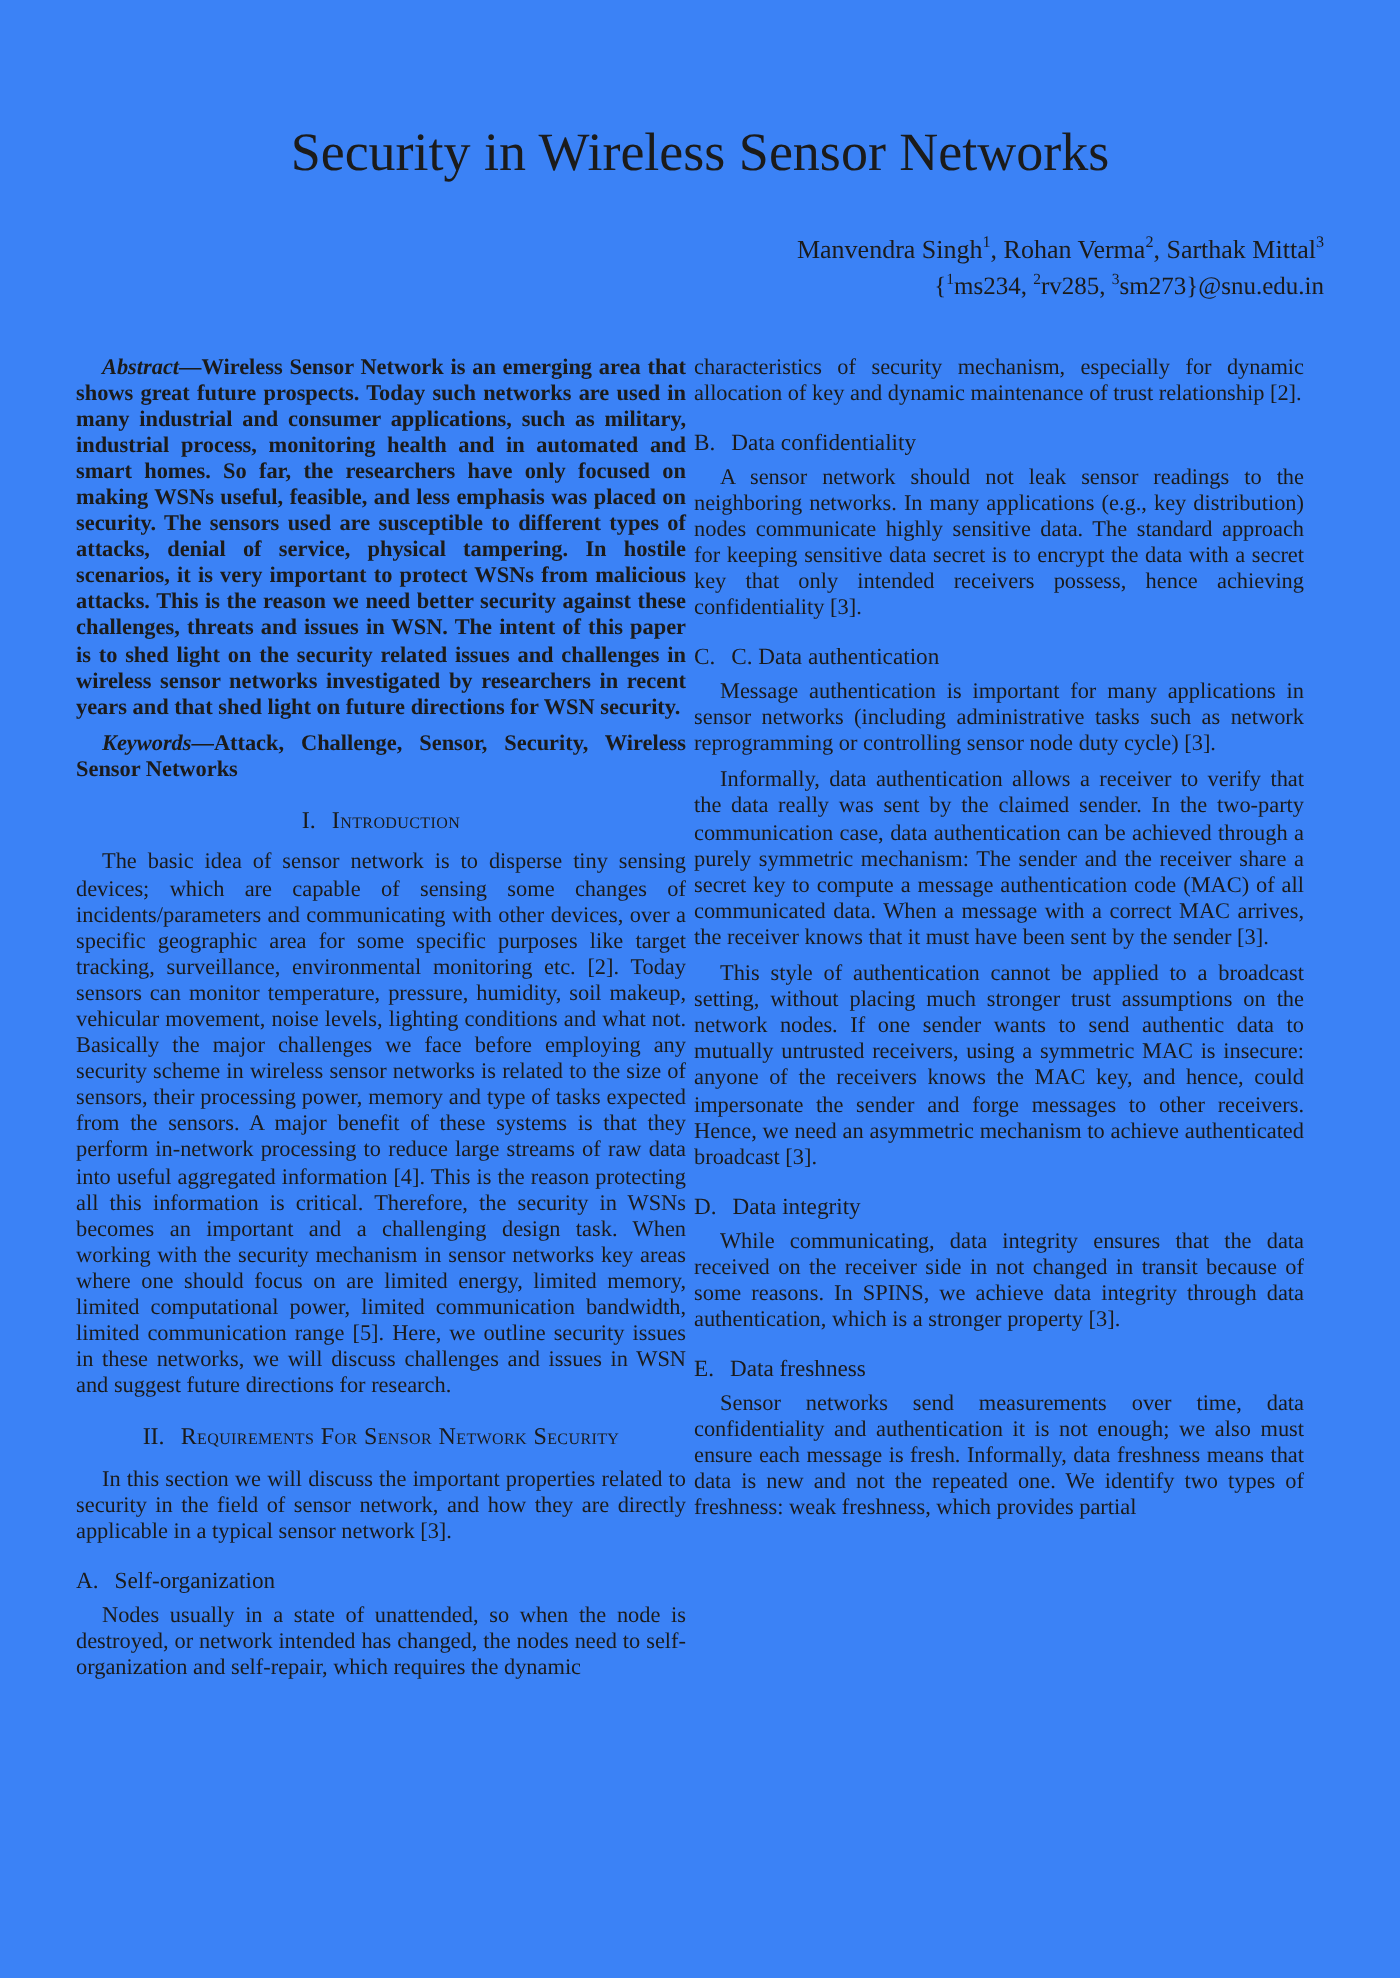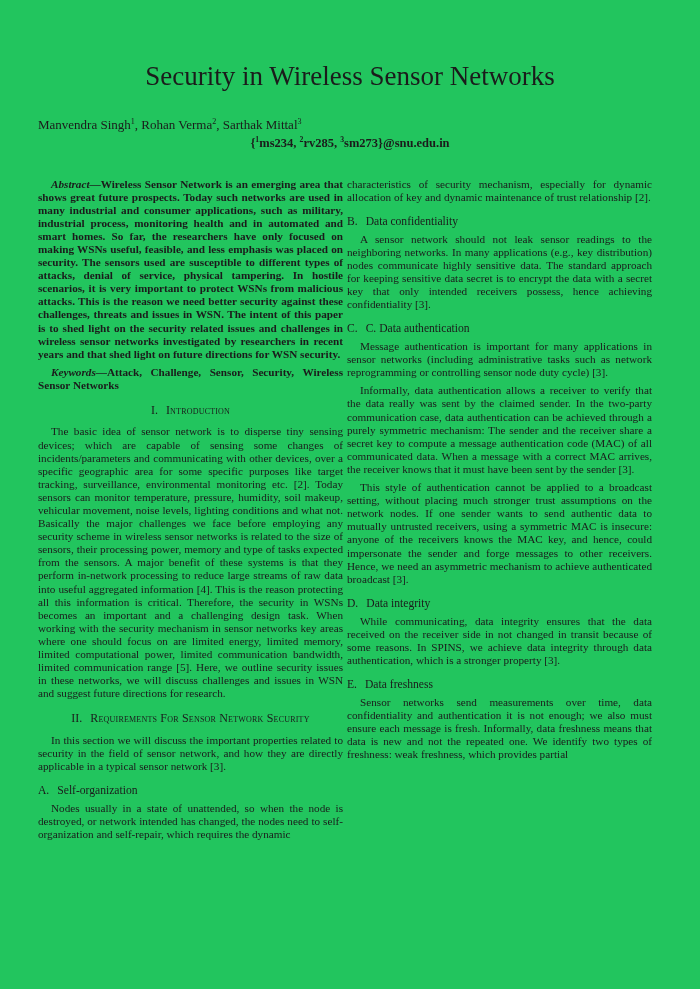--- a/index.html
+++ b/index.html
@@ -5,46 +5,45 @@
   html, body {
     margin: 0;
     padding: 0;
     background: #ffffff;
   }
   .page {
     position: relative;
     width: 700px;
     height: 989px;
     margin: 0 auto;
-    background: #22c55e;
+    background: #3b82f6;
     color: #1b1b1b;
     font-family: "Liberation Serif", "DejaVu Serif", serif;
     overflow: hidden;
     box-sizing: border-box;
     padding: 60px 38px 0 38px;
   }
   .title {
     margin: 0;
     text-align: center;
     font-size: 27px;
     font-weight: normal;
     line-height: 1.2;
   }
   .authors {
     margin-top: 25px;
-    text-align: left;
+    text-align: right;
     font-size: 13px;
     line-height: 1.3;
   }
   .emails {
     margin-top: 1px;
-    text-align: center;
+    text-align: right;
     font-size: 12.5px;
     line-height: 1.3;
-    font-weight: bold;
   }
   sup {
     font-size: 0.62em;
     vertical-align: super;
     line-height: 0;
   }
   .columns {
     margin-top: 26px;
     display: flex;
     gap: 4px;

